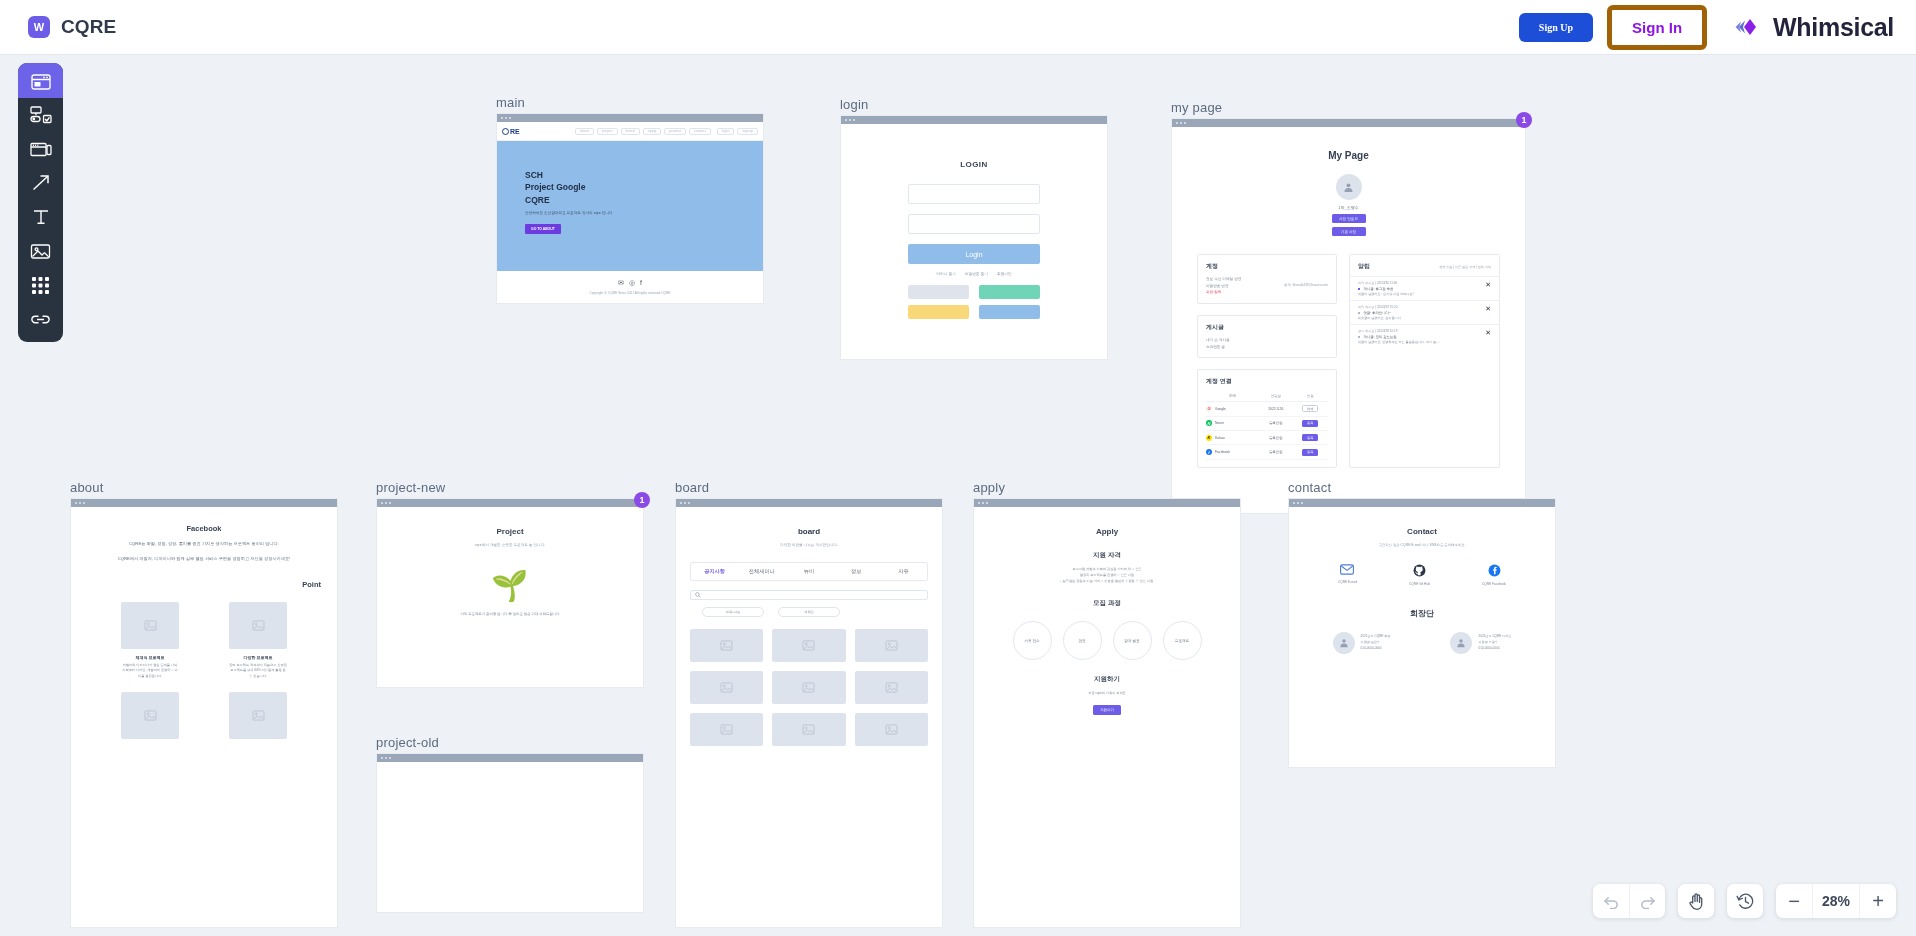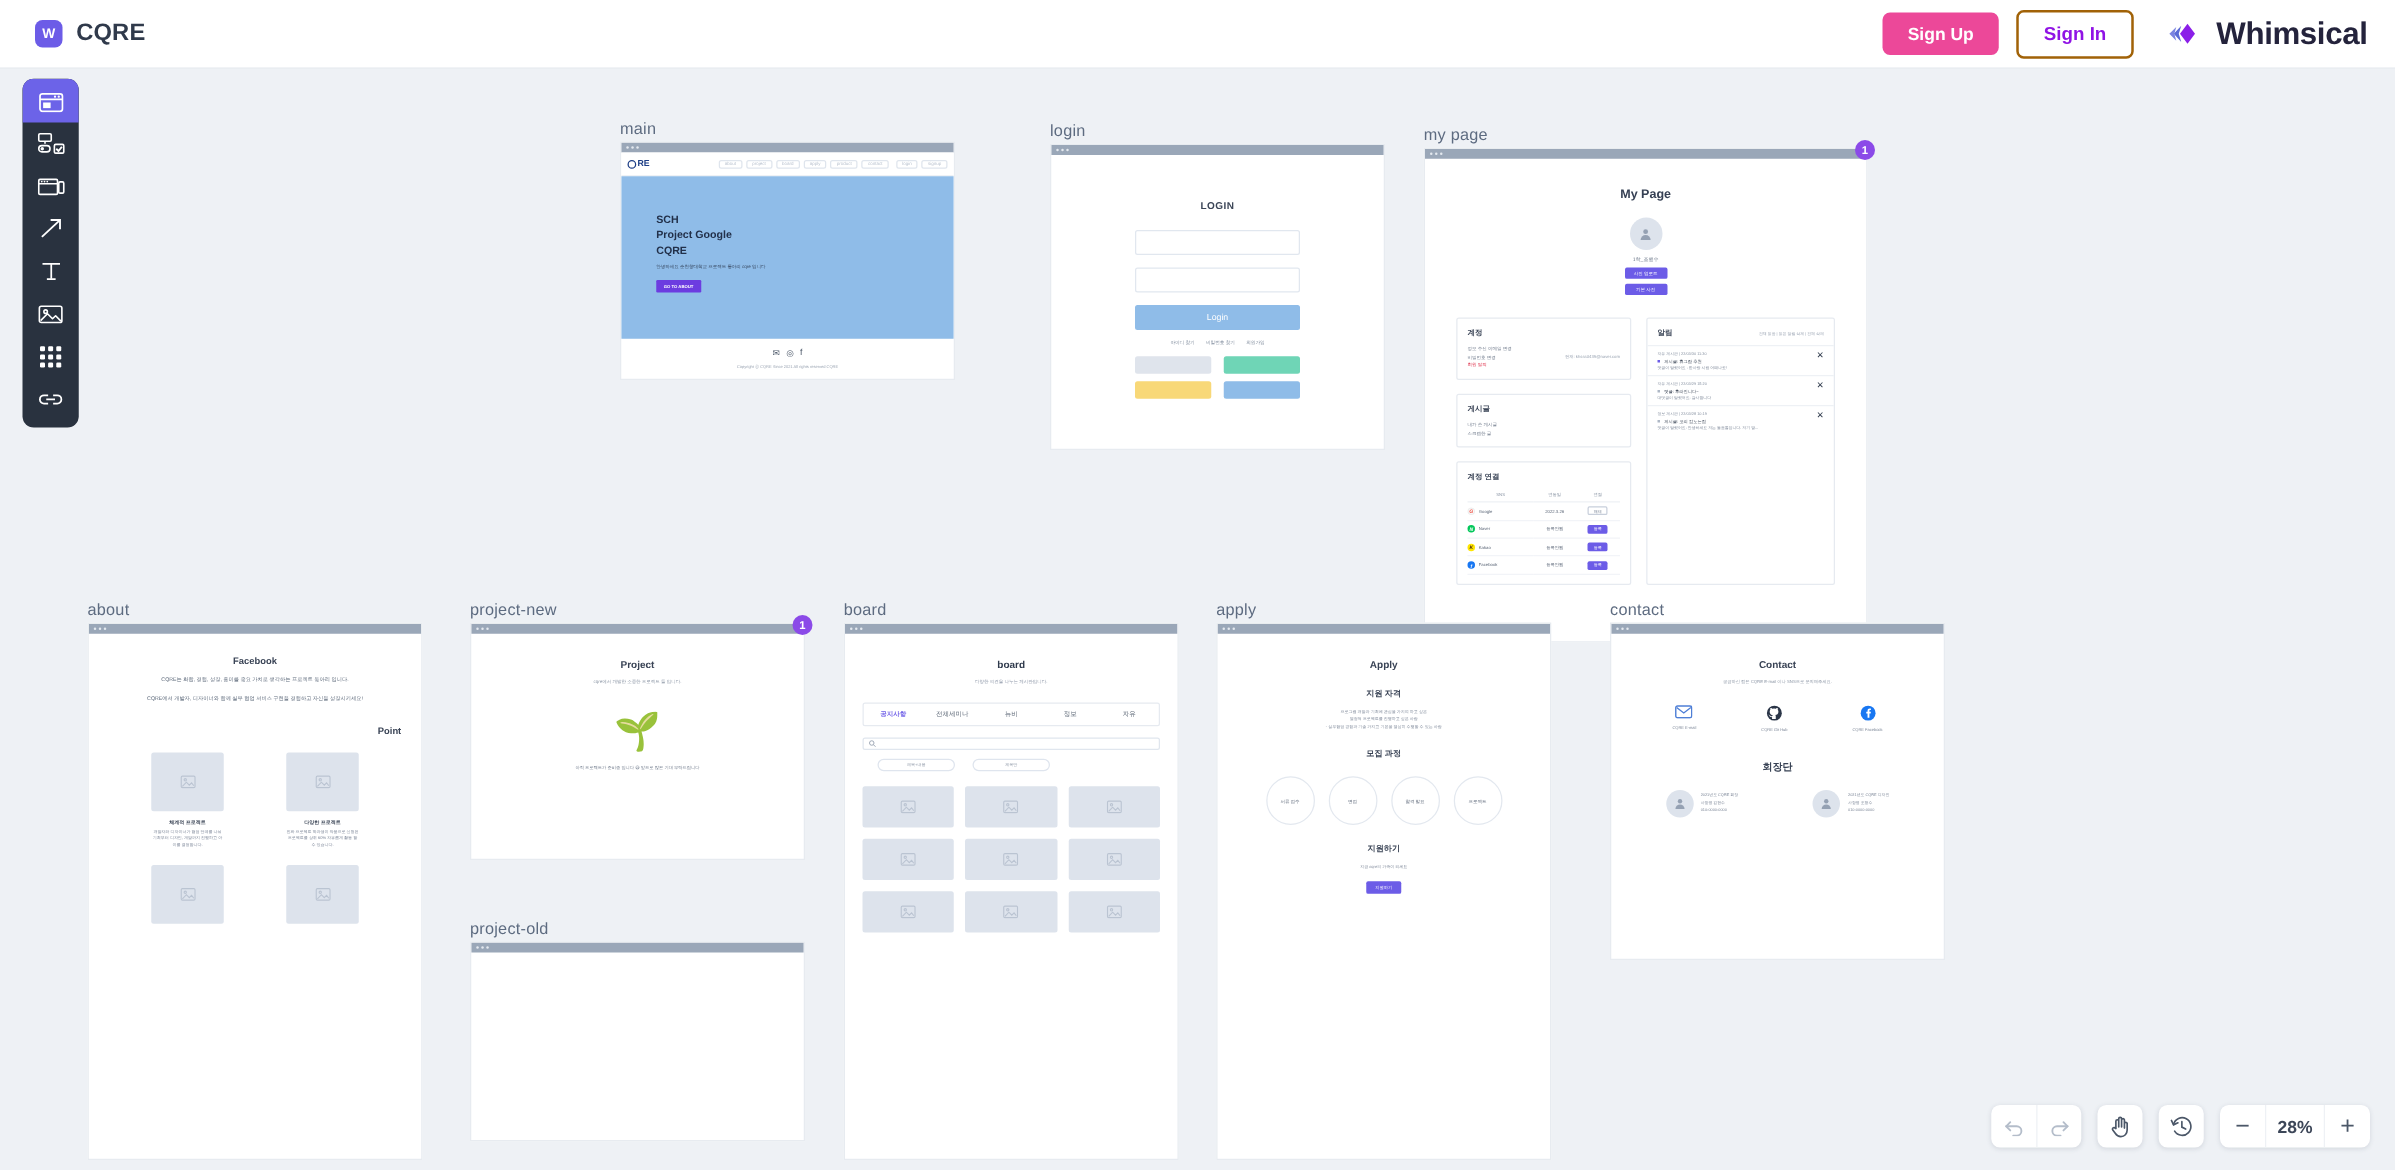--- a/index.html
+++ b/index.html
@@ -19,26 +19,26 @@
   }
   .brand { display: flex; align-items: center; gap: 11px; margin-left: 28px; }
   .brand-badge {
     width: 22px; height: 22px; border-radius: 6px; background: #6c5ce7;
     color: #fff; font-size: 11px; font-weight: 700;
     display: flex; align-items: center; justify-content: center;
   }
   .brand-title { font-size: 19px; font-weight: 600; color: #303a4b; letter-spacing: .1px; }
   .topbar-right { margin-left: auto; display: flex; align-items: center; gap: 14px; margin-right: 22px; }
   .btn-signup {
-    background: #ec4899; color: #fff; border: none; border-radius: 6px;
-    font-size: 14px; font-weight: 700; padding: 9px 20px; cursor: pointer;
-    font-family: Liberation Sans, sans-serif;
+    background: #1d4ed8; color: #fff; border: none; border-radius: 6px;
+    font-size: 10px; font-weight: 700; padding: 9px 20px; cursor: pointer;
+    font-family: Liberation Serif, serif;
   }
   .btn-signin {
-    background: #fff; color: #9013e5; border: 2px solid #a16207; border-radius: 6px;
+    background: #fff; color: #9013e5; border: 5px solid #a16207; border-radius: 6px;
     font-size: 15px; font-weight: 700; padding: 9px 20px; cursor: pointer;
     font-family: inherit;
   }
   .whimsical-logo { display: flex; align-items: center; gap: 8px; margin-left: 14px; }
   .whimsical-word { font-size: 25px; font-weight: 700; color: #24233c; letter-spacing: -.3px; }
 
   
   #toolbar {
     position: absolute; left: 18px; top: 63px; width: 45px;
     background: #29323f; border-radius: 9px; z-index: 35;
@@ -110,21 +110,21 @@
   .lg-input { width: 132px; height: 20px; margin: 0 auto; border: 1px solid #e1e7ef; border-radius: 2px; background:#fff; }
   .lg-btn {
     width: 132px; height: 20px; margin: 0 auto; background: #8fbce8; border-radius: 2px;
     display: flex; align-items: center; justify-content: center; color: #fff; font-size: 7px;
   }
   .lg-links { display: flex; gap: 9px; justify-content: center; font-size: 3.7px; color: #7f8b9c; margin-top: 7px; }
   .lg-soc { width: 132px; margin: 9px auto 0; display: grid; grid-template-columns: 1fr 1fr; gap: 6px 10px; }
   .lg-soc div { height: 14px; border-radius: 2px; }
 
   
-  #f-mypage { left: 1139px; top: 45px; width: 355px; }
+  #f-mypage { left: 1171px; top: 45px; width: 355px; }
   .mp-title { text-align: center; font-size: 10px; font-weight: 600; padding-top: 23px; color: #364054; }
   .mp-avatar { width: 26px; height: 26px; border-radius: 50%; background: #dde3ec; margin: 13px auto 0;
                display: flex; align-items: center; justify-content: center; }
   .mp-name { text-align: center; font-size: 4px; color: #6a7688; margin-top: 5px; }
   .mp-btn { width: 34px; height: 9px; margin: 4px auto 0; background: #6c5ce7; border-radius: 1.5px;
             color: #fff; font-size: 3.6px; display: flex; align-items: center; justify-content: center; }
   .mp-cards { display: flex; gap: 12px; padding: 18px 25px 0; }
   .mp-col-left { width: 140px; display: flex; flex-direction: column; gap: 11px; }
   .mp-card { border: 1px solid #e6eaf0; border-radius: 2px; padding: 7px 8px; background: #fff; }
   .mp-card h4 { font-size: 6px; font-weight: 600; color: #3d4759; margin-bottom: 5px; }

